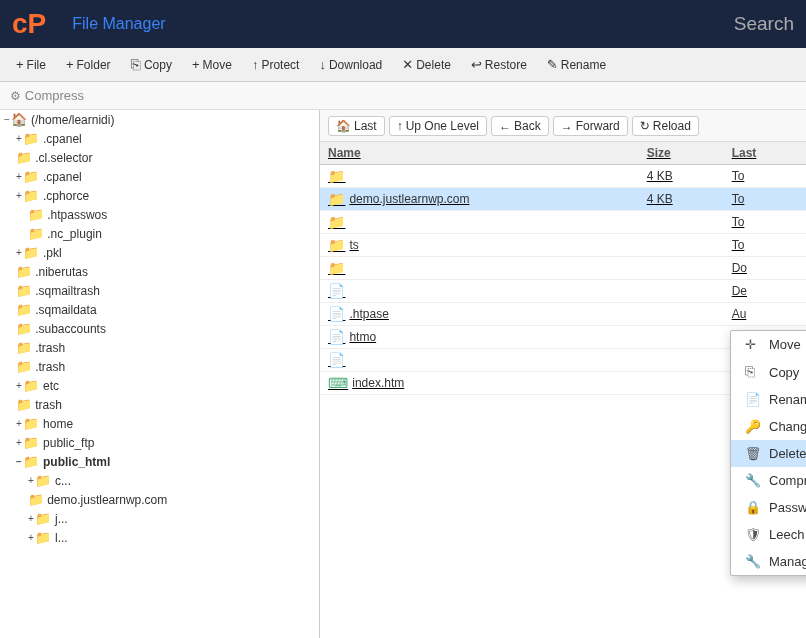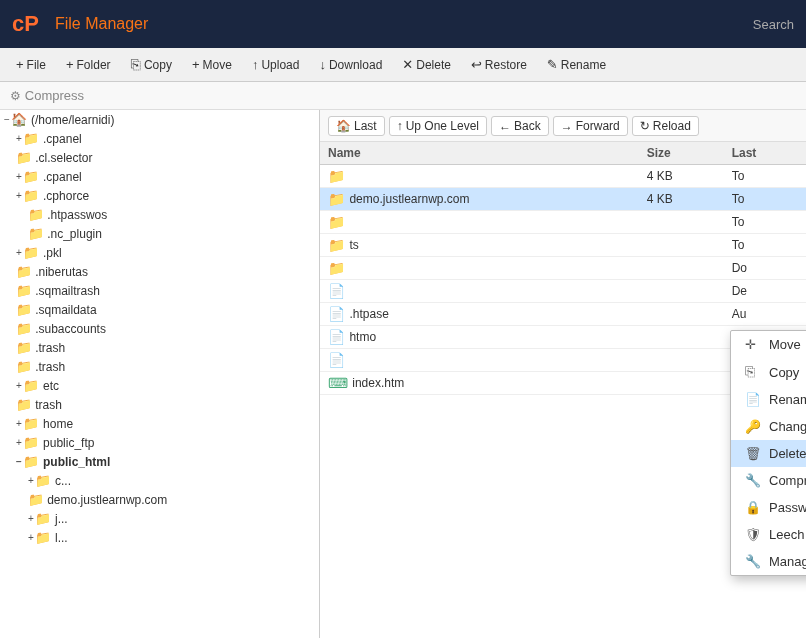--- a/index.html
+++ b/index.html
@@ -9,33 +9,33 @@
     .top-bar {
       background: #1a2640;
       color: #fff;
       height: 48px;
       display: flex;
       align-items: center;
       padding: 0 12px;
       gap: 10px;
     }
     .top-bar .cp-logo {
-      font-size: 22px;
+      font-size: 28px;
       font-weight: bold;
       color: #ff6c2f;
-      margin-right: 6px;
+      margin-right: 16px;
     }
     .top-bar .app-title {
       font-size: 16px;
-      color: #f97316;
+      color: #3b82f6;
       flex: 1;
     }
     .top-bar .search-label {
       color: #aaa;
-      font-size: 13px;
+      font-size: 19px;
     }
 
     
     .toolbar {
       background: #f0f0f0;
       border-bottom: 1px solid #ccc;
       height: 34px;
       display: flex;
       align-items: center;
       padding: 0 8px;
@@ -131,20 +131,21 @@
     }
 
     
     .file-table {
       flex: 1;
       overflow-y: auto;
     }
     .file-table table {
       width: 100%;
       border-collapse: collapse;
+      text-decoration: underline;
     }
     .file-table thead th {
       background: #f0f0f0;
       border-bottom: 1px solid #ccc;
       text-align: left;
       padding: 4px 8px;
       font-size: 12px;
       font-weight: bold;
       color: #555;
       position: sticky;
@@ -208,21 +209,21 @@
   <button class="toolbar-btn">
     <span class="icon">⎘</span>
     <span>Copy</span>
   </button>
   <button class="toolbar-btn">
     <span class="icon">+</span>
     <span>Move</span>
   </button>
   <button class="toolbar-btn">
     <span class="icon">↑</span>
-    <span>Upload</span>
+    <span>Protect</span>
   </button>
   <button class="toolbar-btn">
     <span class="icon">↓</span>
     <span>Download</span>
   </button>
   <button class="toolbar-btn">
     <span class="icon">✕</span>
     <span>Delete</span>
   </button>
   <button class="toolbar-btn">

